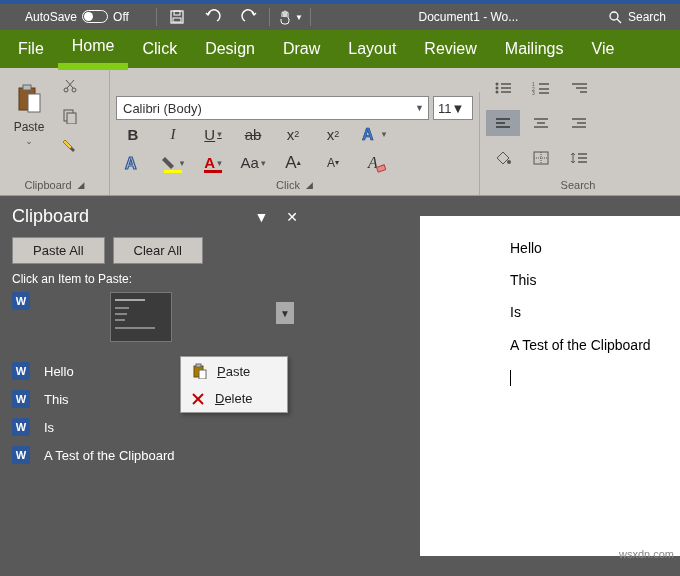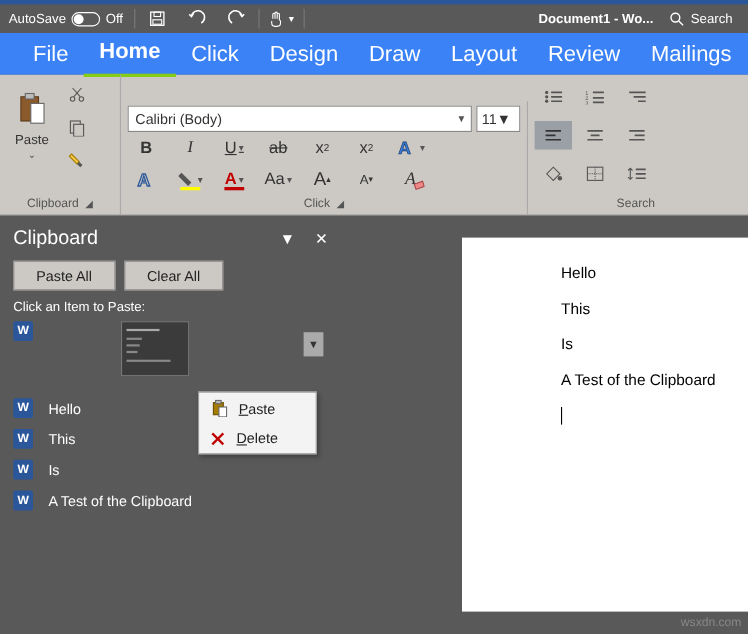--- a/index.html
+++ b/index.html
@@ -1,31 +1,31 @@
 <!DOCTYPE html>
 <html><head>
 <meta charset="utf-8">
 <style>
   * { box-sizing: border-box; margin: 0; padding: 0; font-family: "Segoe UI", sans-serif; }
   body { width: 680px; height: 576px; background: #595959; overflow: hidden; font-size: 12px; color: #333; }
 
   
   .titlebar { height: 30px; background: #595959; display: flex; align-items: center; color: #fff; font-size: 12px; border-top: 4px solid #2b579a; }
-  .autosave { display: flex; align-items: center; padding: 0 8px; gap: 5px; }
+  .autosave { display: flex; align-items: flex-start; padding: 0 25px; gap: 5px; }
   .switch { width: 26px; height: 13px; border: 1px solid #fff; border-radius: 7px; position: relative; }
   .switch::after { content: ""; position: absolute; width: 9px; height: 9px; border-radius: 50%; background: #fff; left: 1px; top: 1px; }
   .tb-btn { width: 36px; height: 26px; display: flex; align-items: center; justify-content: center; color: #fff; }
   .tb-sep { width: 1px; height: 18px; background: #7a7a7a; margin: 0 2px; }
-  .doc-title { flex: 1; text-align: right; padding-left: 30px; font-weight: bold; }
+  .doc-title { flex: 1; text-align: center; padding-left: 30px; }
   .search-box { display: flex; align-items: center; gap: 6px; padding: 0 14px; }
 
   
-  .ribbon-tabs { height: 38px; background: #3b82f6; display: flex; align-items: center; padding-left: 16px; gap: 0; color: #fff; font-size: 20px; }
+  .ribbon-tabs { height: 38px; background: #4d7c0f; display: flex; align-items: center; padding-left: 4px; gap: 0; color: #fff; font-size: 16px; }
   .tab { padding: 8px 14px; cursor: pointer; }
-  .tab.active { border-bottom: 3px solid #84cc16; font-weight: 700; }
+  .tab.active { border-bottom: 7px solid #84cc16; font-weight: 400; }
 
   
   .ribbon { height: 128px; background: #ccc9c4; display: flex; border-bottom: 1px solid #999; }
   .group { border-right: 1px solid #aaa; padding: 4px 6px 2px 6px; display: flex; flex-direction: column; justify-content: space-between; position: relative; }
   .group-label { font-size: 11px; color: #555; text-align: center; padding: 2px 0; display:flex; align-items:center; justify-content:center; gap:6px;}
   .dialog-launch { font-size: 9px; color:#555; }
 
   
   .clip-grid { display: flex; gap: 6px; }
   .paste-big { width: 46px; display:flex; flex-direction:column; align-items:center; gap:2px; justify-content:center; padding-top:4px;}
@@ -71,21 +71,21 @@
   .ctx-menu { position:absolute; left:180px; top:160px; width:108px; background:#f3f3f3; border:1px solid #999; box-shadow:2px 2px 4px rgba(0,0,0,0.3); color:#222; font-size:13px; z-index:5;}
   .ctx-item { display:flex; align-items:center; gap:10px; padding:6px 10px; }
   .ctx-item .mn { text-decoration:underline; }
   .scroll-arrow { position:absolute; left:276px; top:106px; width:18px; height:22px; background:#aaa; display:flex; align-items:center; justify-content:center; color:#333; font-size:10px;}
 
   
   .doc-wrap { flex:1; background:#595959; padding:20px 0 0 0; display:flex; justify-content:flex-end; }
   .page { width: 260px; height: 340px; background:#fff; padding: 16px 0 0 90px; font-size:14px; color:#000; line-height:2.3; position:relative;}
   .cursor { display:inline-block; width:1px; height:16px; background:#000; vertical-align:middle;}
 
-  .watermark { position:absolute; right:6px; bottom:4px; color:#888; font-size:11px; z-index:20;margin-left:24px;}
+  .watermark { position:absolute; right:6px; bottom:16px; color:#888; font-size:11px; z-index:20;margin-left:24px;}
 
   svg { display:block; }
 </style>
 </head>
 <body>
 
 <div class="titlebar">
   <div class="autosave">
     <span>AutoSave</span>
     <span class="switch"></span>

